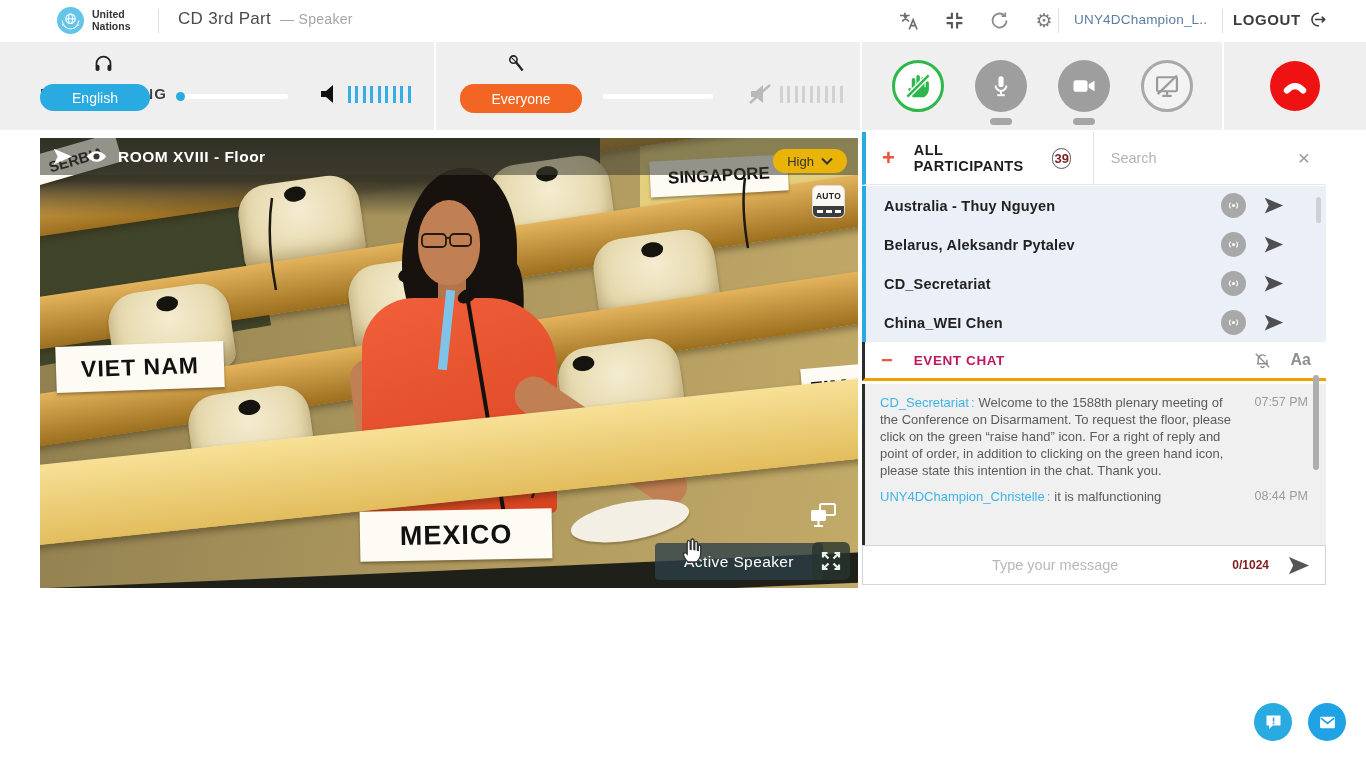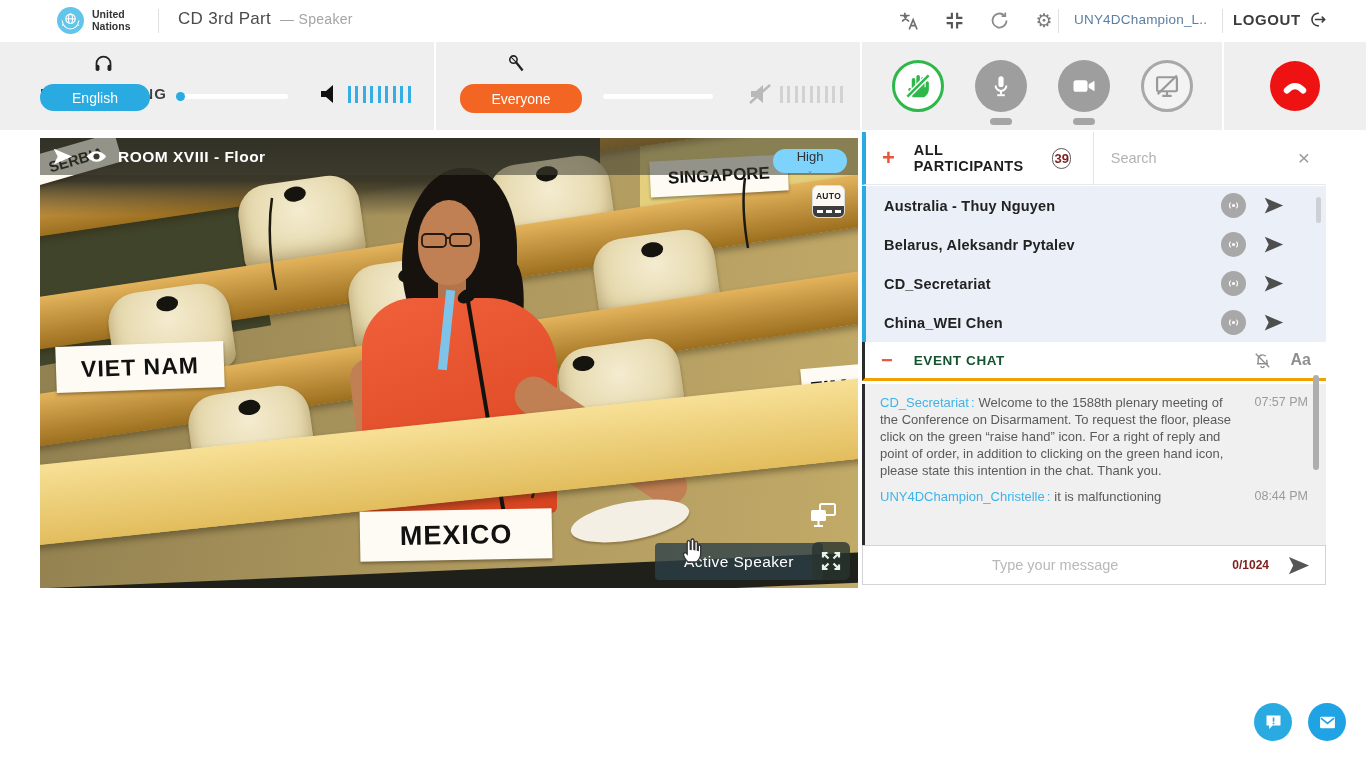--- a/index.html
+++ b/index.html
@@ -87,22 +87,22 @@
   .arm-r { position:absolute; left:316px; top:220px; width:40px; height:140px; background:#c08054;
     border-radius:20px; transform:rotate(-7deg); z-index:9; }
   .lanyard { position:absolute; left:402px; top:152px; width:9px; height:80px; background:#7fc4e8; transform:rotate(6deg); z-index:12; }
   .scene-svg { position:absolute; inset:0; z-index:12; pointer-events:none; }
   .mask-blob { position:absolute; left:530px; top:364px; width:120px; height:38px; background:#f3efe4;
     border-radius:50%; transform:rotate(-10deg); z-index:15; box-shadow:0 2px 2px rgba(60,40,10,.3); }
   .room-bar { position:absolute; left:0; top:0; width:818px; height:37px; background:rgba(62,62,50,.55);
     display:flex; align-items:center; z-index:20; }
   .room-bar .ric { margin-left:12px; cursor:pointer; display:flex; }
   .room-title { color:#fff; font-size:15.5px; font-weight:600; letter-spacing:.5px; margin-left:10px; }
-  .hq-pill { position:absolute; left:733px; top:11px; width:74px; height:24px; background:#7dd3fc; border-radius:13px;
-    display:flex; align-items:center; justify-content:center; gap:7px; font-size:13px; color:#333; z-index:21; cursor:pointer;flex-direction:column; }
+  .hq-pill { position:absolute; left:733px; top:11px; width:74px; height:24px; background:#eab308; border-radius:13px;
+    display:flex; align-items:center; justify-content:center; gap:7px; font-size:13px; color:#333; z-index:21; cursor:pointer; }
   .auto-badge { position:absolute; left:772px; top:47px; width:33px; height:33px; border-radius:6px; overflow:hidden;
     background:rgba(255,255,255,.93); z-index:21; cursor:pointer; border:1px solid #ddd; }
   .auto-badge .at { font-size:8.5px; font-weight:800; color:#222; text-align:center; margin-top:5px; letter-spacing:.3px; }
   .auto-badge .dashes { position:absolute; left:0; bottom:0; width:100%; height:11px; background:#3d3d3d;
     display:flex; align-items:center; justify-content:center; gap:3px; }
   .auto-badge .dashes i { width:6px; height:2.5px; background:#fff; }
   .disp-btn { position:absolute; left:768px; top:363px; z-index:21; cursor:pointer; }
   .as-pill { position:absolute; left:615px; top:405px; width:168px; height:37px; background:rgba(44,63,72,.78);
     border-radius:4px; color:#fff; font-size:15.5px; display:flex; align-items:center; justify-content:center;
     letter-spacing:.4px; z-index:21; cursor:pointer; }
@@ -124,21 +124,21 @@
   .pt-list { position:absolute; left:862px; top:186px; width:464px; height:156px; background:#eaeff8;
     border-left:4px solid #29ABE2; }
   .prow { height:39px; display:flex; align-items:center; padding:0 42px 0 18px; }
   .pname { flex:1; font-size:14.5px; font-weight:bold; color:#222; letter-spacing:.2px; }
   .sig-btn { width:25px; height:25px; border-radius:50%; background:#a8a8a8; display:flex; align-items:center;
     justify-content:center; cursor:pointer; flex:none; }
   .send-gray { margin-left:17px; cursor:pointer; display:flex; flex:none; }
   .ec-header { position:absolute; left:862px; top:342px; width:464px; height:39px; background:#fff;
     border-left:3px solid #2b2b2b; border-bottom:3px solid #f0a202; display:flex; align-items:center; z-index:5; }
   .minus { color:#e8553d; font-size:20px; font-weight:bold; margin-left:16px; cursor:pointer; }
-  .ec-title { font-size:13.5px; font-weight:bold; color:#14532d; letter-spacing:.6px; margin-left:21px; flex:1; }
+  .ec-title { font-size:13.5px; font-weight:bold; color:#be185d; letter-spacing:.6px; margin-left:21px; flex:1; }
   .ec-ic { margin-right:19px; cursor:pointer; display:flex; color:#8f8f8f; }
   .aa { font-size:16px; font-weight:bold; color:#8f8f8f; margin-right:15px; cursor:pointer; }
   .ec-body { position:absolute; left:862px; top:384px; width:464px; height:161px; background:#f0f0f0;
     border-left:3px solid #2b2b2b; overflow:hidden; padding:10px 14px 0 15px; }
   .msg { position:relative; padding-right:78px; font-size:13px; line-height:17px; color:#5a5a5a; margin-bottom:9px; }
   .sender { color:#3cb4e8; }
   .sep { color:#3cb4e8; margin:0 4px 0 2px; }
   .mtime { position:absolute; right:4px; top:0; color:#9b9b9b; font-size:12.5px; }
   .ec-input { position:absolute; left:862px; top:545px; width:464px; height:40px; background:#fff;
     border:1px solid #d4d4d4; display:flex; align-items:center; z-index:6; }

